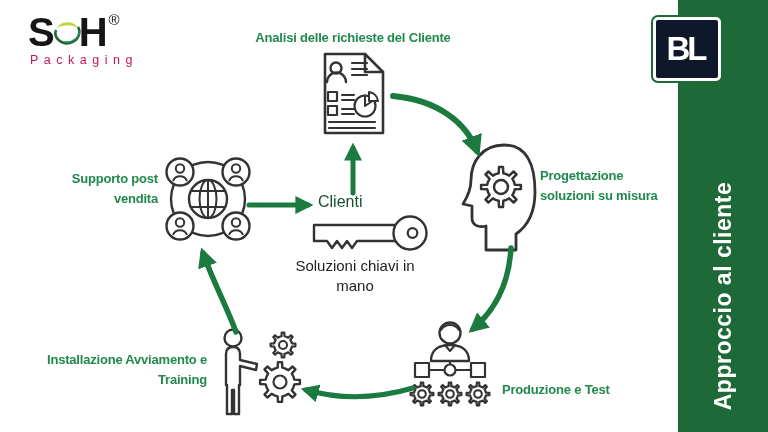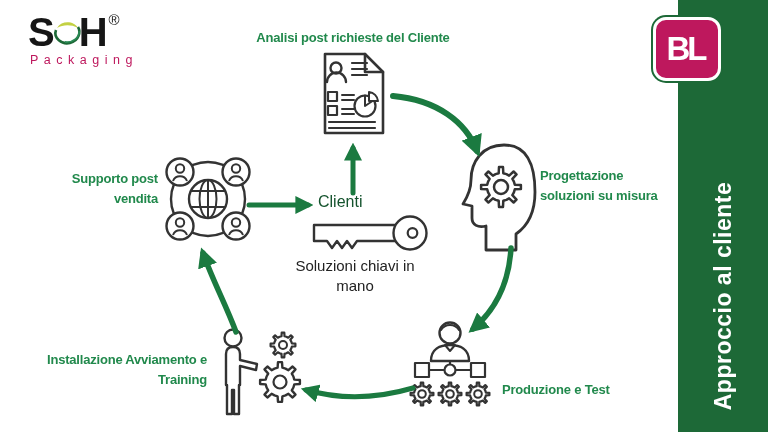--- a/index.html
+++ b/index.html
@@ -6,22 +6,22 @@
   #stage{position:relative;width:768px;height:432px;background:#fff;overflow:hidden;
          font-family:"Liberation Sans",sans-serif;}
   .abs{position:absolute;}
 
   
   .panel{position:absolute;left:678px;top:0;width:90px;height:432px;background:#1d6937;}
   .panel-title{position:absolute;left:45px;top:296px;transform:translate(-50%,-50%) rotate(-90deg);
                white-space:nowrap;color:#fff;font-weight:bold;font-size:23px;letter-spacing:.5px;}
 
   
-  .bl-box{position:absolute;left:653px;top:17px;width:62px;height:58px;background:#be185d;
-          border:3.5px solid #fff;border-radius:13px;box-shadow:0 0 0 2px #1d6937;
+  .bl-box{position:absolute;left:653px;top:17px;width:62px;height:58px;background:#0f172a;
+          border:3.5px solid #fff;border-radius:5px;box-shadow:0 0 0 2px #1d6937;
           display:flex;align-items:center;justify-content:center;}
   .bl-text{color:#fff;font-weight:bold;font-size:33px;letter-spacing:-3px;padding-right:3px;}
 
   
   .sh-logo{position:absolute;left:28px;top:12px;}
   .sh-row{display:flex;align-items:center;}
   .sh-letter{font-weight:bold;font-size:40px;line-height:1;color:#161616;}
   .sh-swirl{margin:4px -3px 0 -3px;}
   .sh-reg{font-size:15px;color:#161616;position:relative;top:-13px;left:1px;}
   .sh-sub{font-size:12.5px;letter-spacing:5.5px;color:#be185d;margin-top:1px;padding-left:2px;}
@@ -60,21 +60,21 @@
         <path d="M5,11 C10,3 22,4 26,11 C18,7 11,8 5,11 Z" fill="#c3d143"></path>
         <path d="M4,13 C1,21 10,28 18,26 C27,24 29,15 26,10" fill="none" stroke="#1d6937" stroke-width="2.6"></path>
         <path d="M27,14 C28,20 21,26 13,25" fill="none" stroke="#2a8a55" stroke-width="1.8"></path>
       </svg>
       <span class="sh-letter">H</span>
       <span class="sh-reg">®</span>
     </div>
     <div class="sh-sub">Packaging</div>
   </div>
 
-  <div class="steplabel t-center" style="left:228px;top:28px;width:250px;">Analisi post richieste del Cliente</div>
+  <div class="steplabel t-center" style="left:228px;top:28px;width:250px;">Analisi delle richieste del Cliente</div>
   <div class="steplabel" style="left:540px;top:166px;width:140px;">Progettazione soluzioni su misura</div>
   <div class="steplabel" style="left:502px;top:380px;width:150px;">Produzione e Test</div>
   <div class="steplabel t-right" style="left:50px;top:169px;width:108px;">Supporto post vendita</div>
   <div class="steplabel t-right" style="left:41px;top:350px;width:166px;">Installazione Avviamento e Training</div>
 
   <div class="clienti">Clienti</div>
   <div class="sol">Soluzioni chiavi in mano</div>
 
   <svg class="abs" style="left:315px;top:51px;" width="74" height="85" viewBox="0 0 74 85">
     <g fill="none" stroke="#333" stroke-linejoin="round" stroke-linecap="round">

